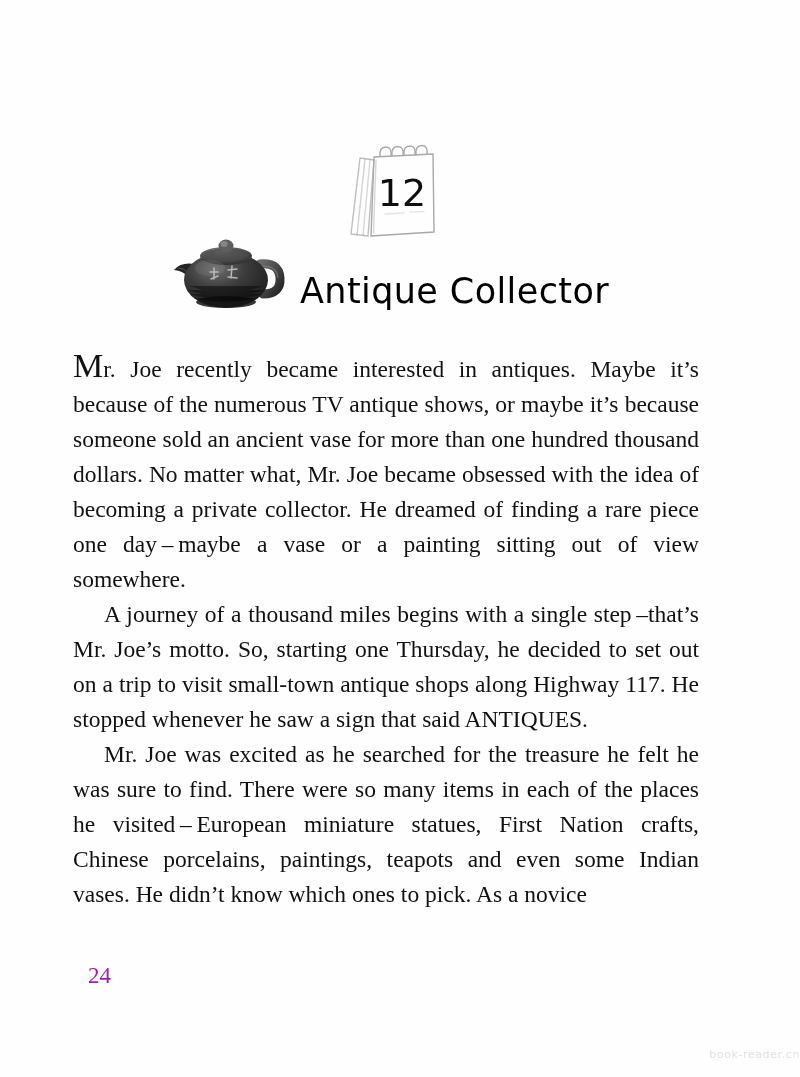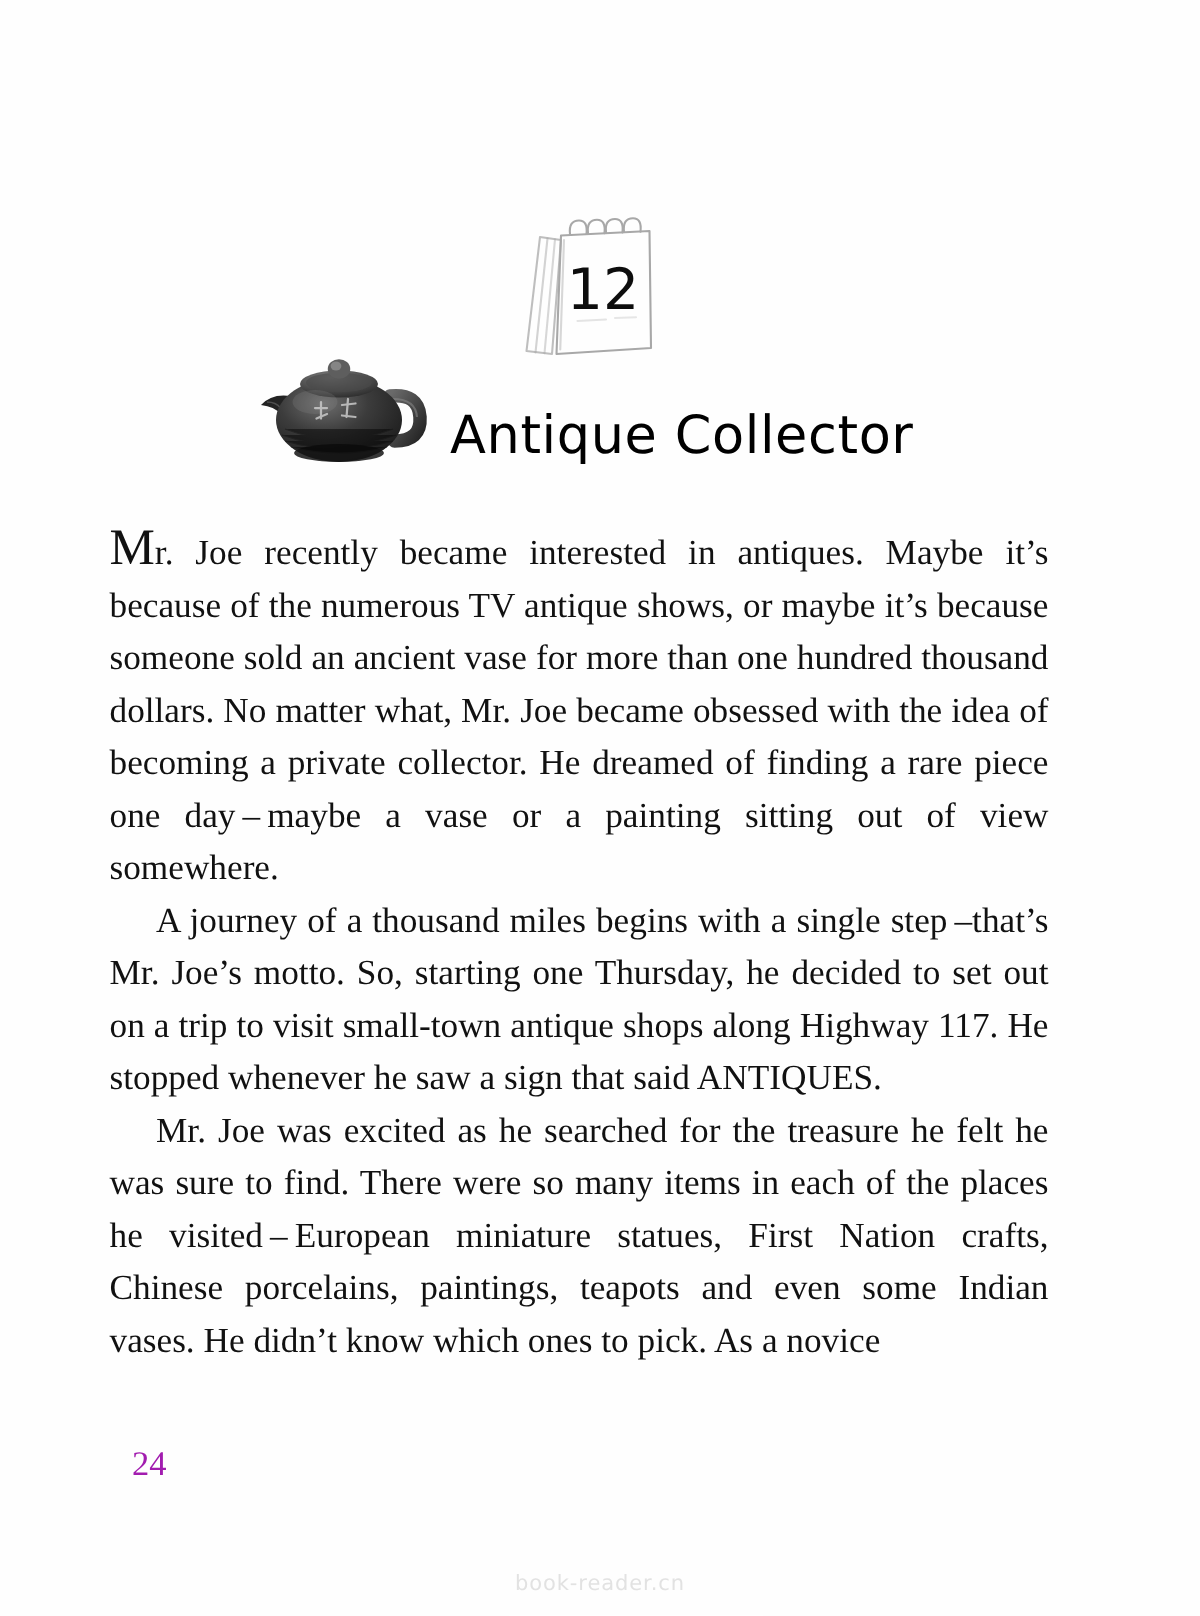--- a/index.html
+++ b/index.html
@@ -102,23 +102,23 @@
     font-size: 23px;
     color: #a21caf;
   }
 
   
   .watermark {
     position: absolute;
     left: 0;
     top: 1048px;
     width: 800px;
-    text-align: center;
+    text-align: right;
     font-family: "DejaVu Sans", sans-serif;
-    font-size: 14px;
+    font-size: 11px;
     letter-spacing: 0.6px;
     color: #e2e2e2;
     user-select: none;
   }
 </style>
 </head>
 <body>
 
 <div class="page">
 

